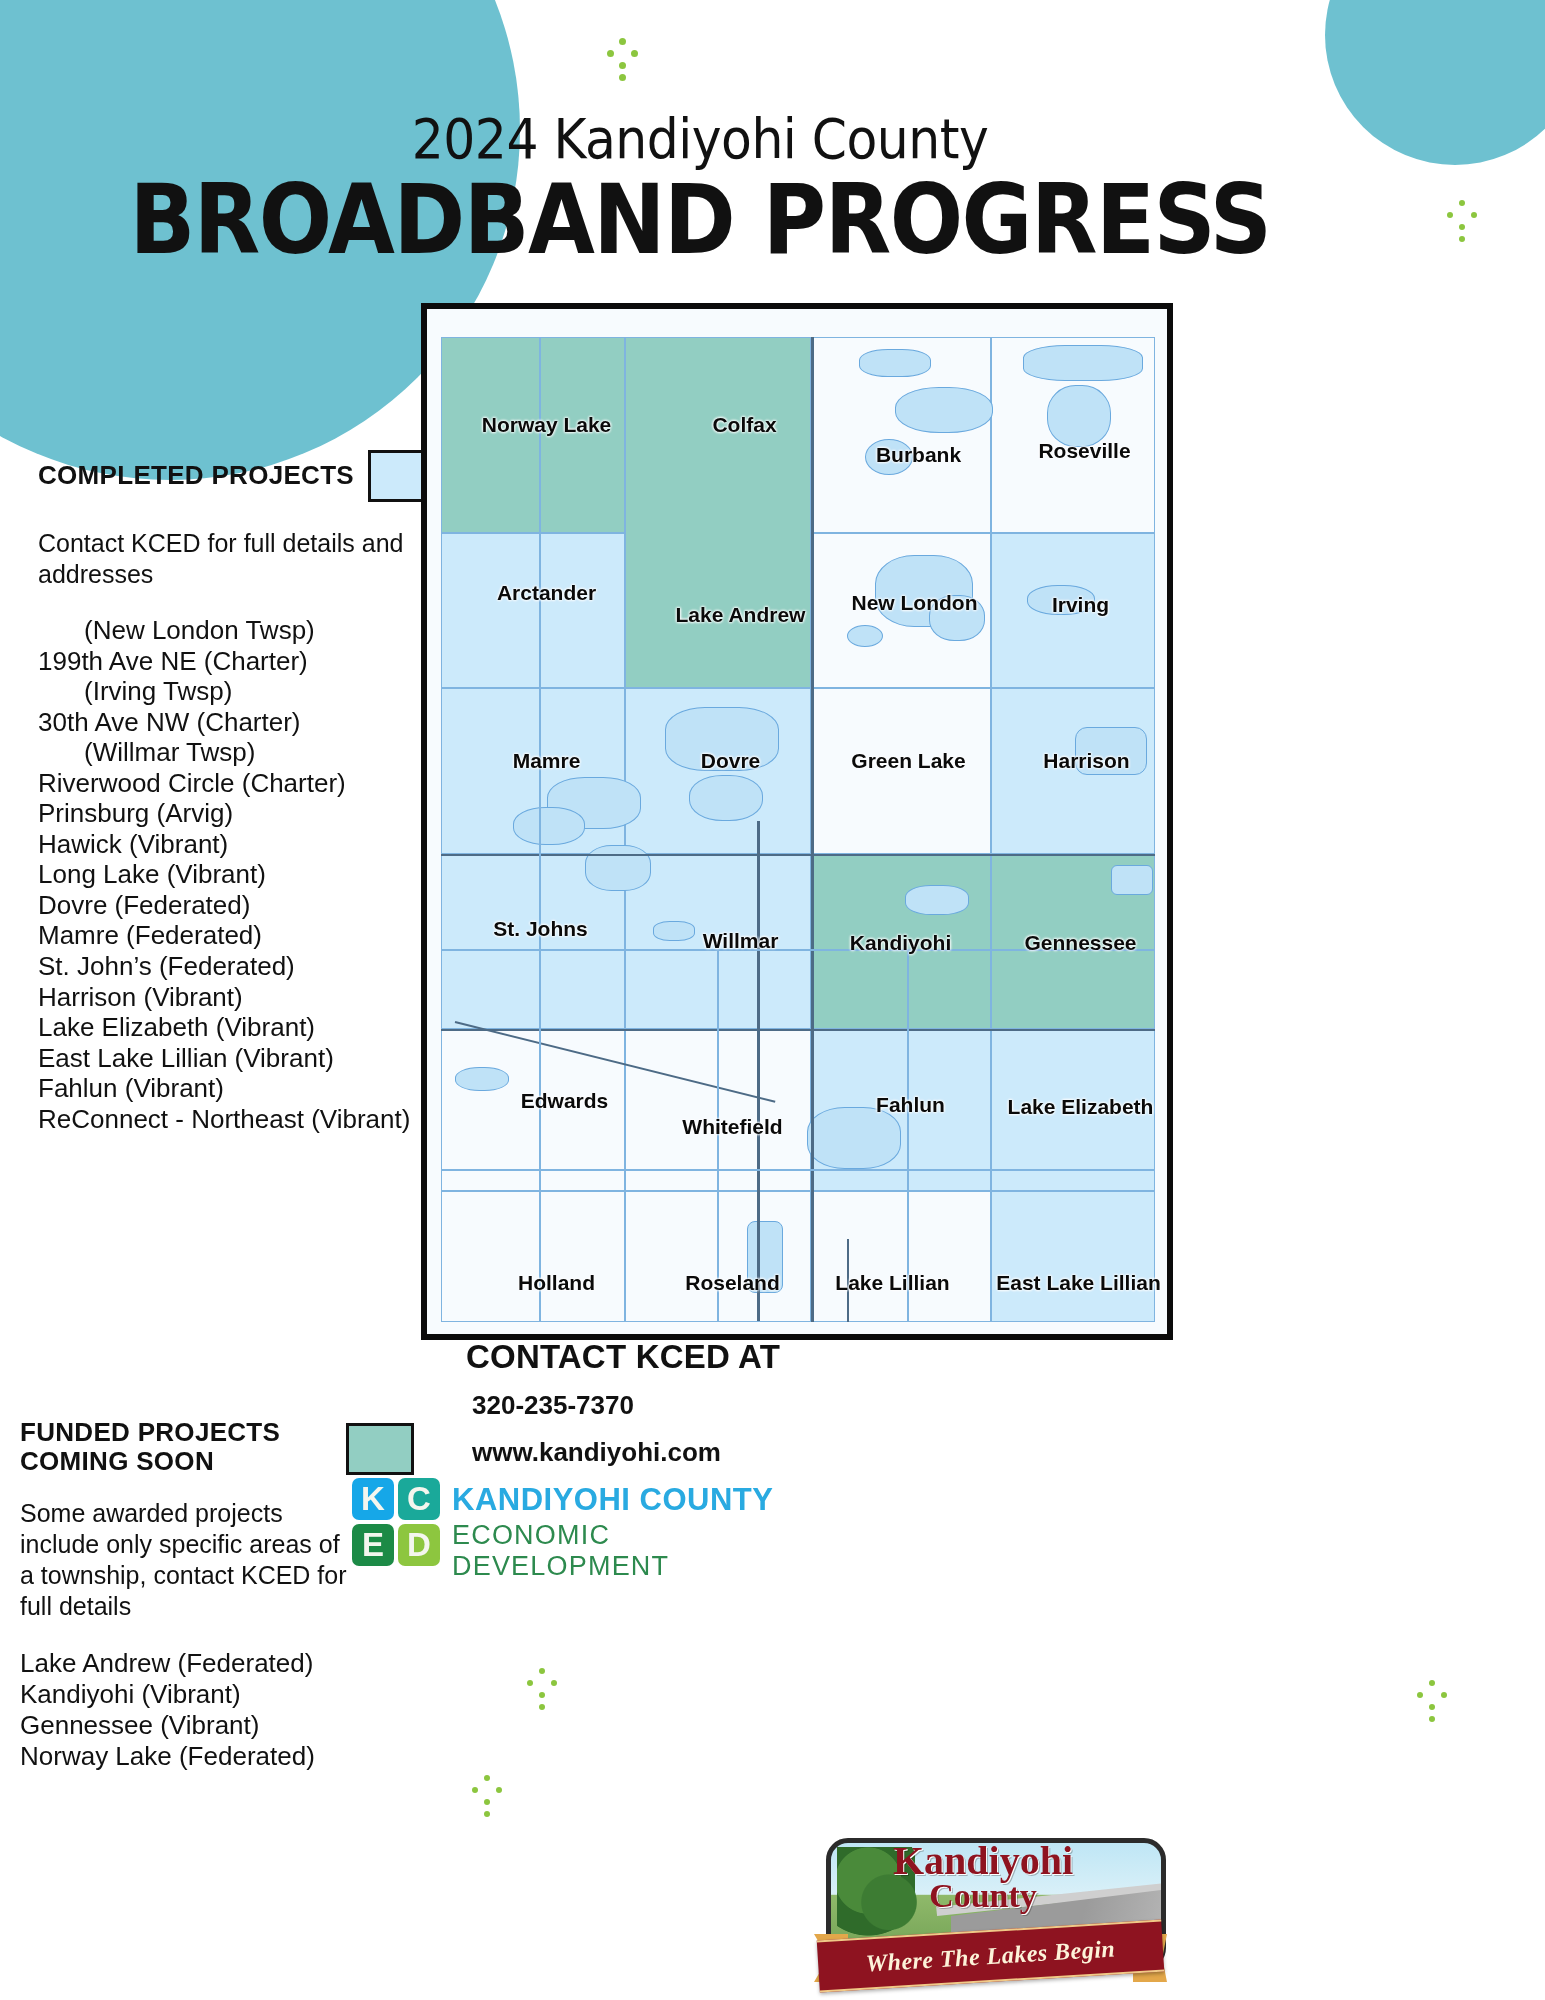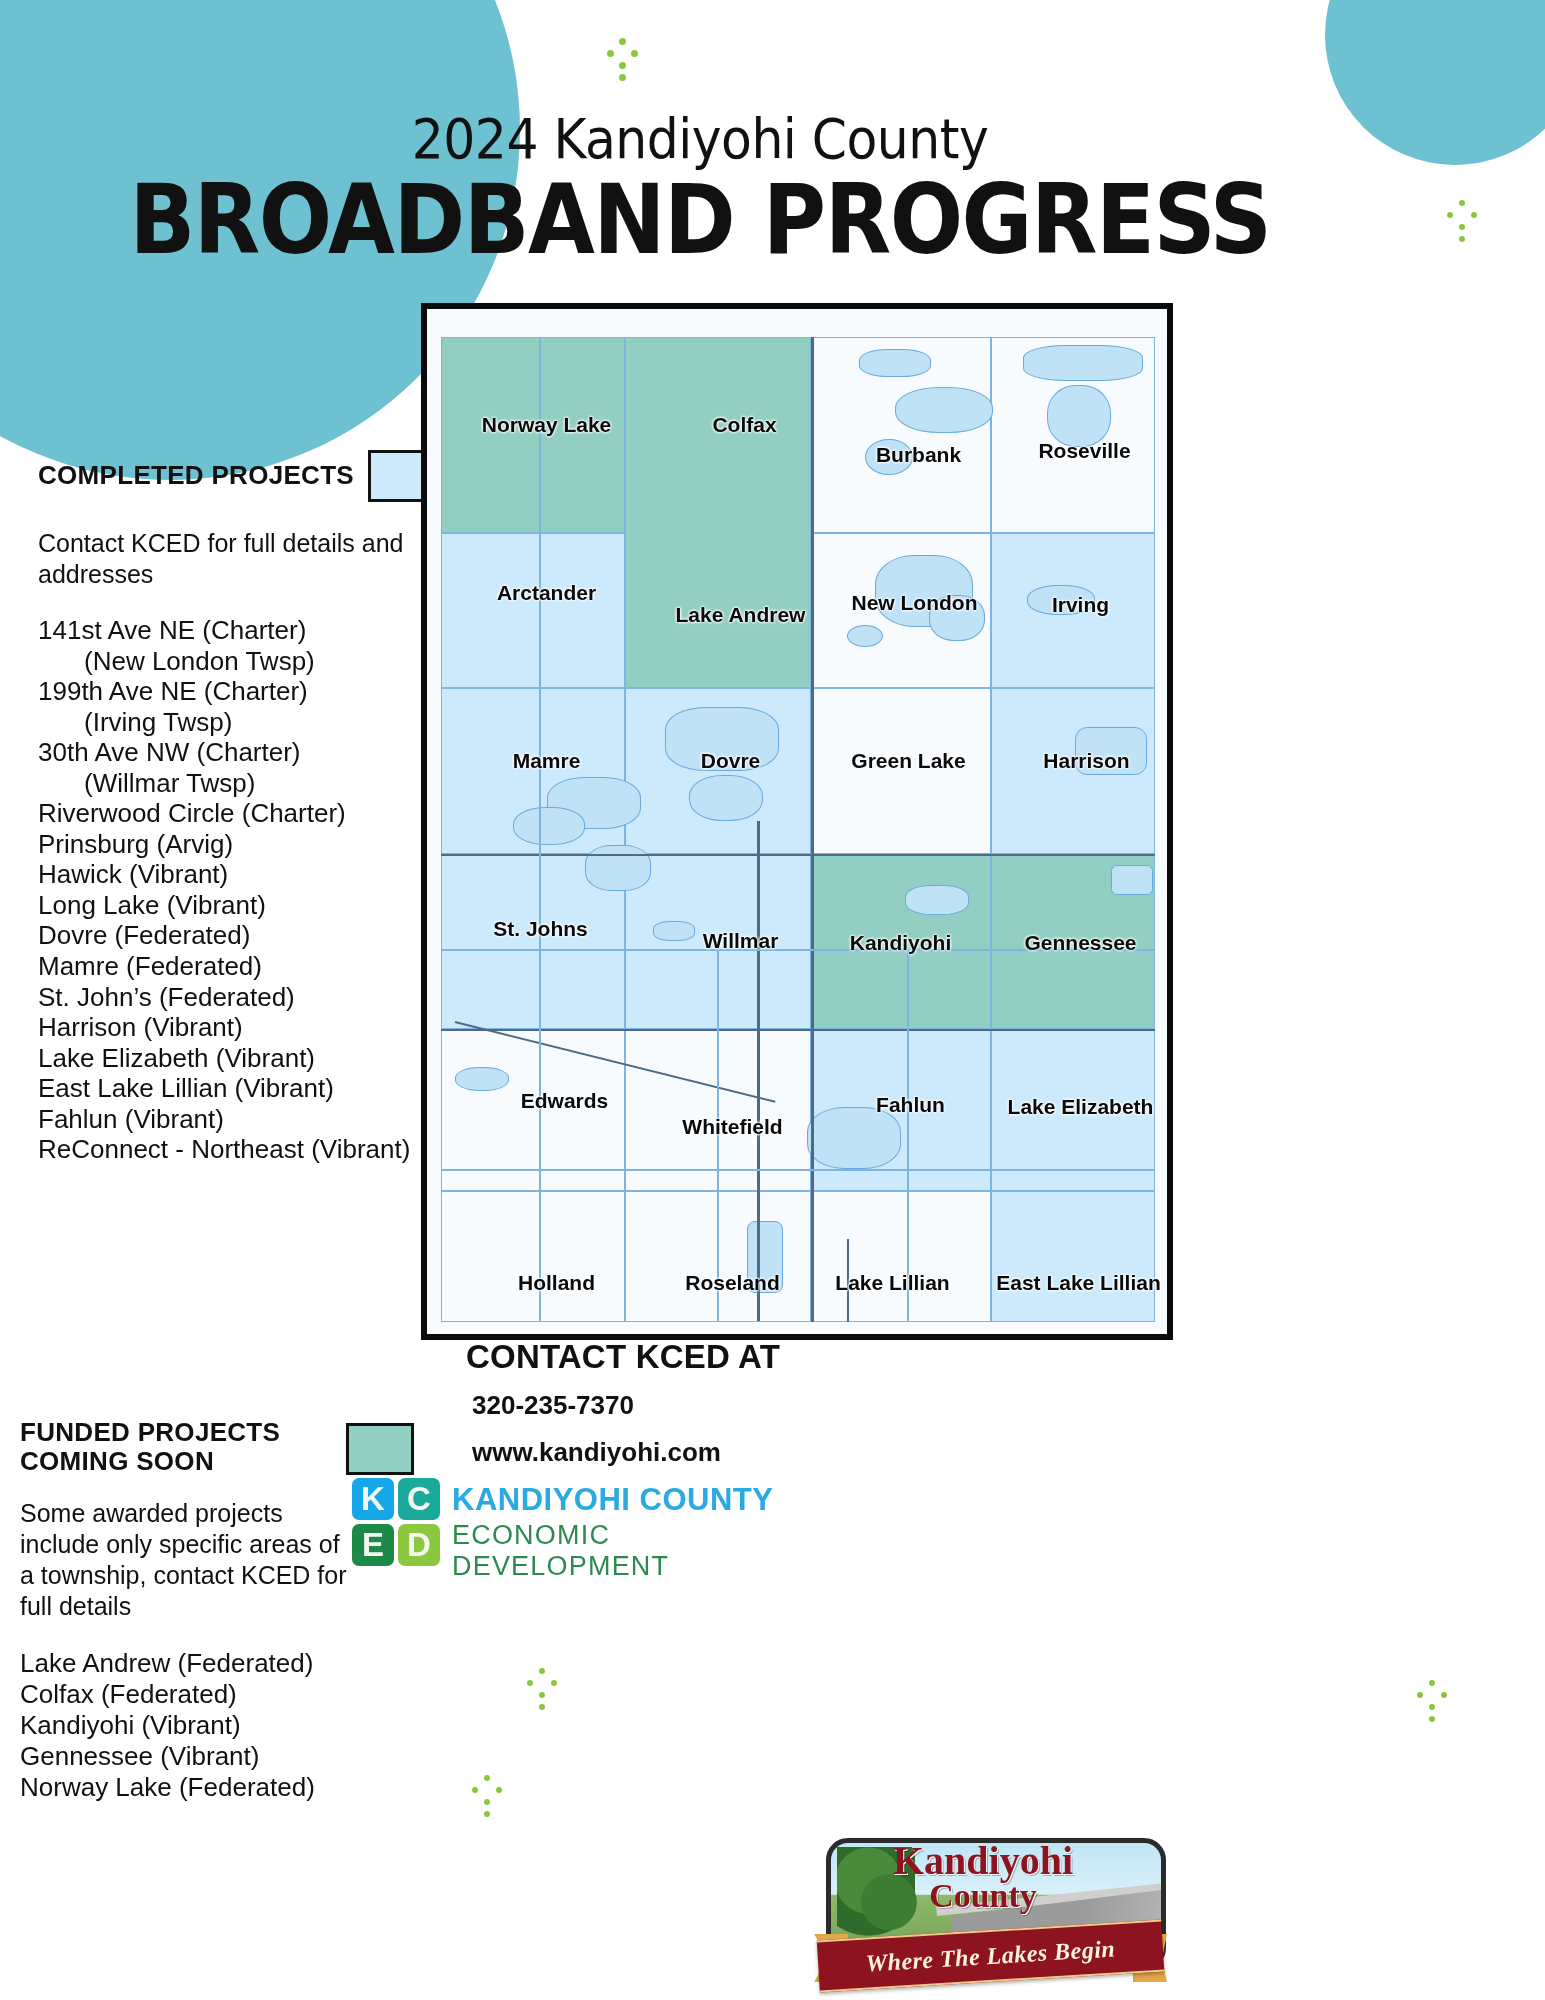--- a/index.html
+++ b/index.html
@@ -226,21 +226,20 @@
 <div id="title-line1">2024 Kandiyohi County</div>
 <div id="title-line2">BROADBAND PROGRESS</div>
 
 <div id="left-col">
   <div class="legend-head">
     <span class="label">COMPLETED PROJECTS</span>
     <span class="swatch completed"></span>
   </div>
   <div class="note">Contact KCED for full details and addresses</div>
   <div class="proj-list" id="completed-list">
-      <div class="item">141st Ave NE (Charter)</div>
       <div class="sub">(New London Twsp)</div>
       <div class="item">199th Ave NE (Charter)</div>
       <div class="sub">(Irving Twsp)</div>
       <div class="item">30th Ave NW (Charter)</div>
       <div class="sub">(Willmar Twsp)</div>
       <div class="item">Riverwood Circle (Charter)</div>
       <div class="item">Prinsburg (Arvig)</div>
       <div class="item">Hawick (Vibrant)</div>
       <div class="item">Long Lake (Vibrant)</div>
       <div class="item">Dovre (Federated)</div>
@@ -258,21 +257,20 @@
   <div class="legend-head">
     <span class="label">
       <span>FUNDED PROJECTS</span><br>
       <span>COMING SOON</span>
     </span>
     <span class="swatch funded"></span>
   </div>
   <div id="funded-note">Some awarded projects include only specific areas of a township, contact KCED for full details</div>
   <div id="funded-list">
       <div class="item">Lake Andrew (Federated)</div>
-      <div class="item">Colfax (Federated)</div>
       <div class="item">Kandiyohi (Vibrant)</div>
       <div class="item">Gennessee (Vibrant)</div>
       <div class="item">Norway Lake (Federated)</div>
     </div>
 </div>
 
 <div id="map-frame">
   <div id="map-inner">
 
     <div class="twp green" style="left:14px;top:28px;width:184px;height:196px;"></div>

